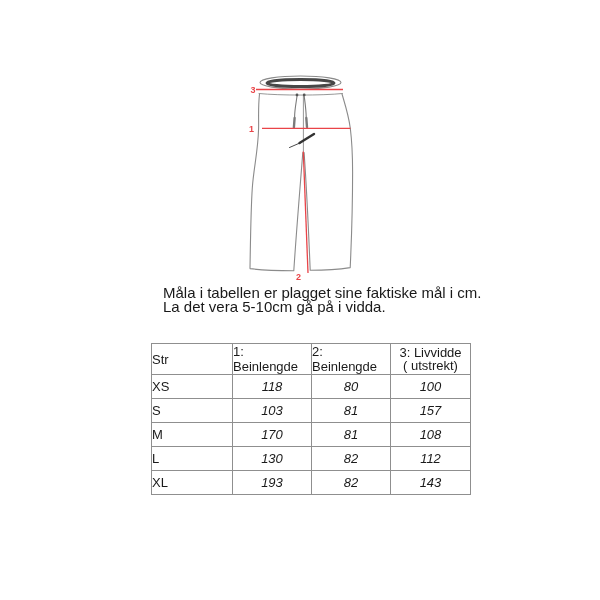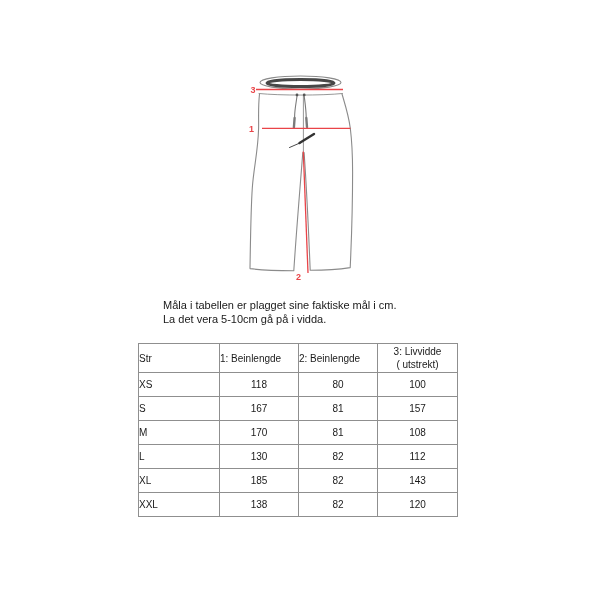--- a/index.html
+++ b/index.html
@@ -19,47 +19,47 @@
   .diagram-svg {
     position: absolute;
     left: 240px;
     top: 60px;
     width: 130px;
     height: 226px;
   }
   .notes {
     position: absolute;
     left: 163px;
-    top: 298px;
-    font-size: 11px;
+    top: 286px;
+    font-size: 15px;
     line-height: 14px;
     color: #191919;
     white-space: nowrap;
   }
   .size-table {
     position: absolute;
-    left: 138px;
+    left: 151px;
     top: 343px;
     border-collapse: collapse;
     table-layout: fixed;
     width: 319px;
-    font-size: 10px;
+    font-size: 13px;
     color: #1a1a1a;
   }
   .size-table th, .size-table td {
     border: 1px solid #8f8f8f;
     font-weight: normal;
     padding: 0;
     vertical-align: middle;
   }
   .size-table thead tr { height: 29px; }
   .size-table tbody tr { height: 24px; }
   .cell-left  { text-align: left; padding-left: 4px; margin-top: 7px; }
   .cell-hleft { text-align: left; padding-left: 5px; }
-  .cell-num   { text-align: center; }
+  .cell-num   { text-align: center; font-style: italic; }
   .hdr-two-line { line-height: 13px; padding-left: 3px; }
 </style>
 </head>
 <body>
 
 <div class="canvas">
 
   <svg class="diagram-svg" viewBox="240 60 130 226" aria-hidden="true">
 
     <g stroke="#8b8b8b" stroke-width="1.1" fill="none" stroke-linecap="round" stroke-linejoin="round">
@@ -135,44 +135,38 @@
     </thead>
     <tbody>
       <tr>
         <td class="cell-left">XS</td>
         <td class="cell-num">118</td>
         <td class="cell-num">80</td>
         <td class="cell-num">100</td>
       </tr>
       <tr>
         <td class="cell-left">S</td>
-        <td class="cell-num">167</td>
+        <td class="cell-num">103</td>
         <td class="cell-num">81</td>
         <td class="cell-num">157</td>
       </tr>
       <tr>
         <td class="cell-left">M</td>
         <td class="cell-num">170</td>
         <td class="cell-num">81</td>
         <td class="cell-num">108</td>
       </tr>
       <tr>
         <td class="cell-left">L</td>
         <td class="cell-num">130</td>
         <td class="cell-num">82</td>
         <td class="cell-num">112</td>
       </tr>
       <tr>
         <td class="cell-left">XL</td>
-        <td class="cell-num">185</td>
+        <td class="cell-num">193</td>
         <td class="cell-num">82</td>
         <td class="cell-num">143</td>
-      </tr>
-      <tr>
-        <td class="cell-left">XXL</td>
-        <td class="cell-num">138</td>
-        <td class="cell-num">82</td>
-        <td class="cell-num">120</td>
       </tr>
     </tbody>
   </table>
 
 </div>
 
 </body></html>

